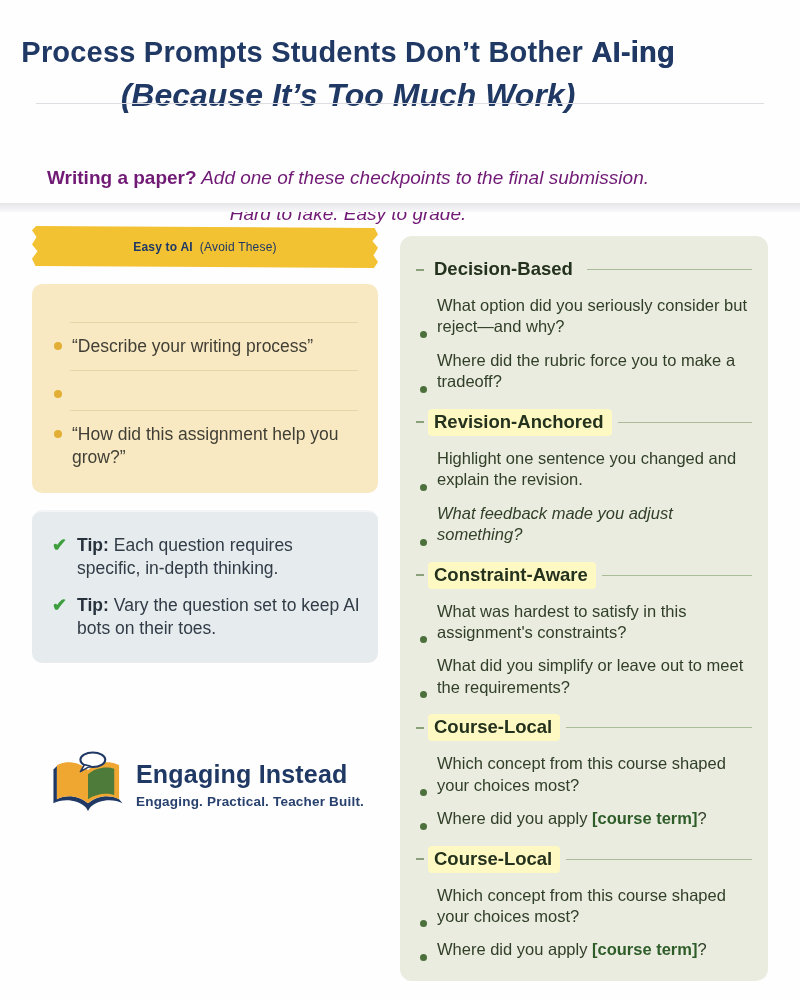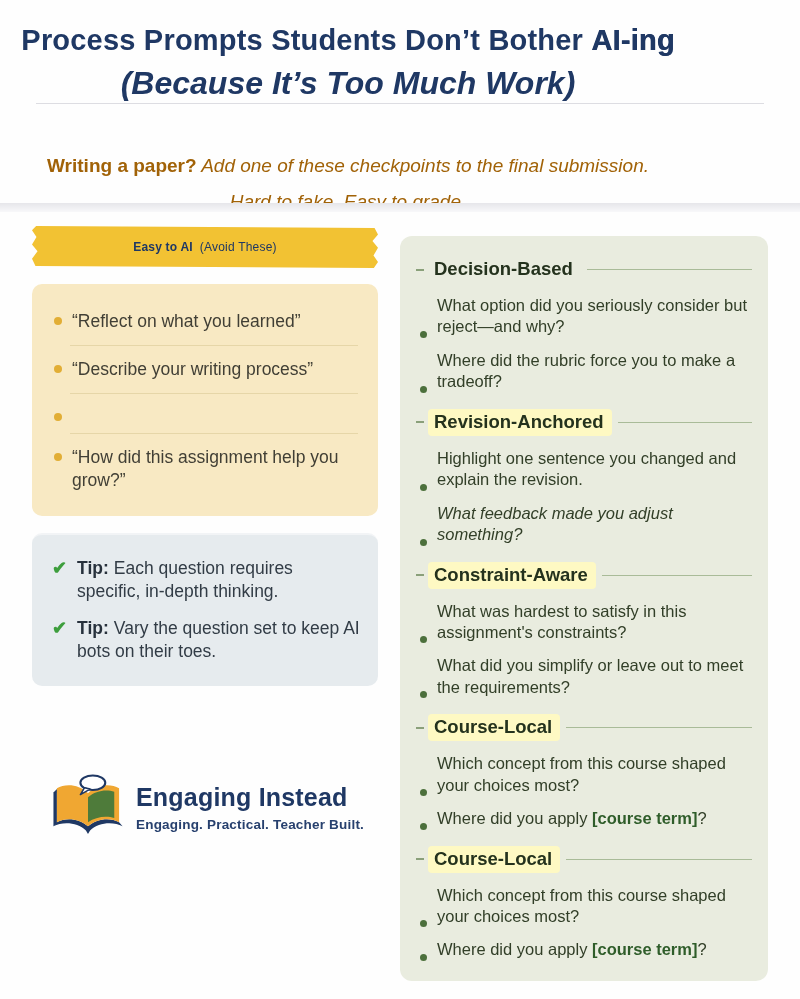--- a/index.html
+++ b/index.html
@@ -3,26 +3,26 @@
 <meta charset="utf-8">
 <style>
   * { margin: 0; padding: 0; box-sizing: border-box; }
   body { font-family: "Liberation Sans", sans-serif; background: #ffffff; }
   .page {
     position: relative; width: 800px; height: 999px;
     background: #fefefe; overflow: hidden; margin: 0 auto;
   }
 
   
-  .header { position: absolute; top: 4px; left: 0; width: 696px; text-align: center; }
+  .header { position: absolute; top: 16px; left: 0; width: 696px; text-align: center; }
   .title { margin-top: 20px; font-size: 29px; font-weight: 700; color: #1f3864; letter-spacing: .2px; }
   .title .strong { font-weight: 800; text-shadow: 0.4px 0 0 #1f3864; }
   .subtitle { margin-top: 8px; font-size: 32px; font-weight: 600; font-style: italic; color: #1f3864; text-align: center; }
   .rule1 { position: absolute; top: 103px; left: 36px; width: 728px; height: 1px; background: #dddde2; }
-  .intro { margin-top: 46px; font-size: 19px; color: #a16207; line-height: 1.9; }
+  .intro { margin-top: 46px; font-size: 19px; color: #701a75; line-height: 1.9; }
   .intro .lead { font-weight: 700; font-style: normal; }
   .intro .it { font-style: italic; }
   .band { position: absolute; top: 203px; left: 0; width: 800px; height: 9px;
           background: linear-gradient(#e6e6ea, #f8f8fa); }
 
   
   .col-left  { position: absolute; left: 32px;  top: 226px; width: 346px; }
   .col-right { position: absolute; left: 400px; top: 226px; width: 368px; }
 
   .banner {
@@ -97,24 +97,20 @@
   <div class="band"></div>
 
   <div class="col-left">
     <div class="banner banner-yellow">
       <span class="b">Easy to AI</span>
       <span>(Avoid These)</span>
     </div>
 
     <div class="avoid-box">
       <div>
-          <div class="avoid-item">
-            <span class="dot-gold"></span>
-            <span>“Reflect on what you learned”</span>
-          </div>
           <div class="avoid-sep"></div>
           <div class="avoid-item">
             <span class="dot-gold"></span>
             <span>“Describe your writing process”</span>
           </div>
           <div class="avoid-sep"></div>
           <div class="avoid-item">
             <span class="dot-gold"></span>
           </div>
           <div class="avoid-sep"></div>

